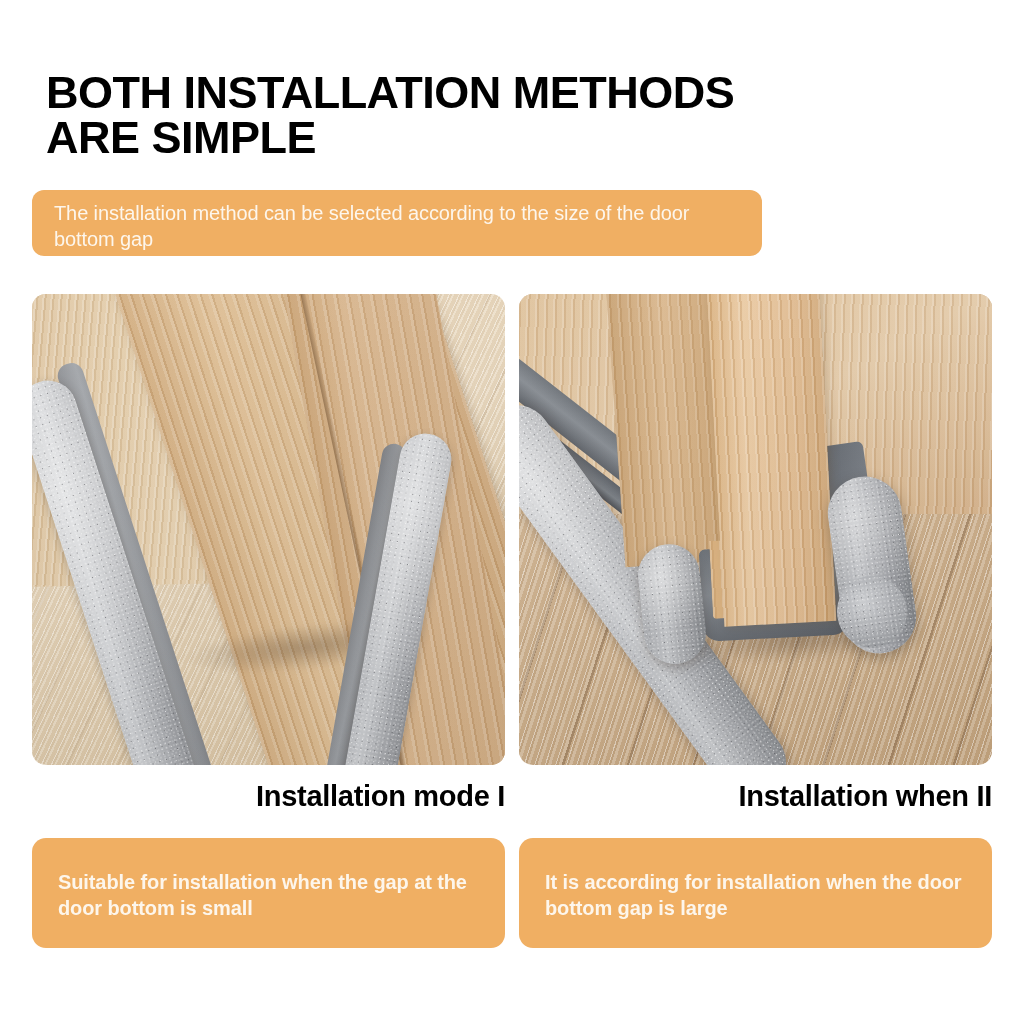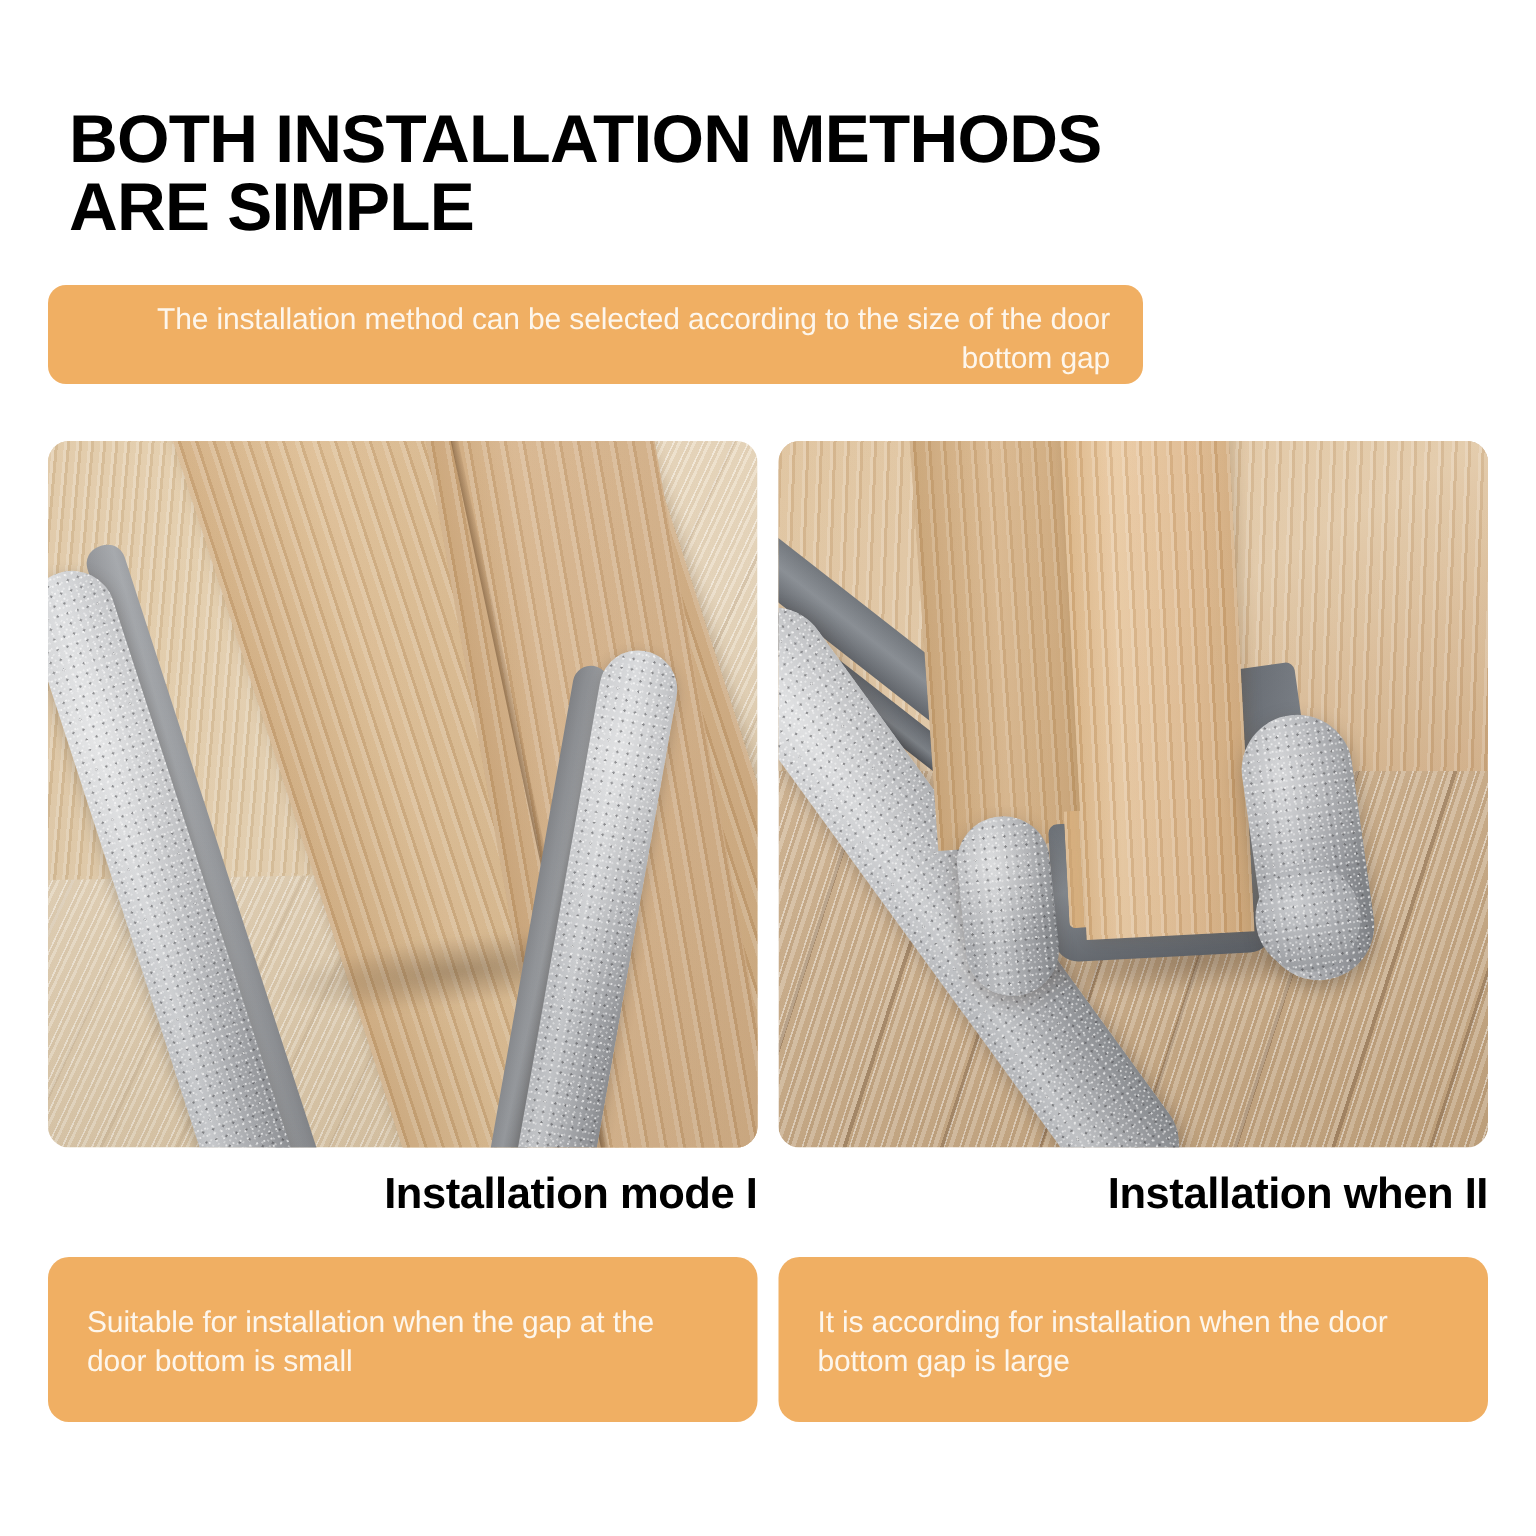--- a/index.html
+++ b/index.html
@@ -61,21 +61,20 @@
     background: #f0af63;
     border-radius: 12px;
     box-sizing: border-box;
     padding: 10px 22px 0 22px;
   }
   .banner-text {
     font-size: 20px;
     line-height: 26px;
     color: #fdf6ec;
     letter-spacing: -0.1px;
-    text-align: right;
   }
 
   
   .photos {
     position: absolute;
     left: 32px;
     top: 294px;
     width: 960px;
     height: 471px;
   }
@@ -414,20 +413,21 @@
   
   .card {
     position: absolute;
     top: 838px;
     width: 473px;
     height: 110px;
     background: #f0af63;
     border-radius: 14px;
     box-sizing: border-box;
     padding: 31px 26px 0 26px;
+    font-weight: bold;
   }
   .card-left  { left: 32px; }
   .card-right { left: 519px; }
   .card-text {
     font-size: 20px;
     line-height: 26px;
     color: #fdf6ec;
     letter-spacing: -0.1px;
   }
 </style>

